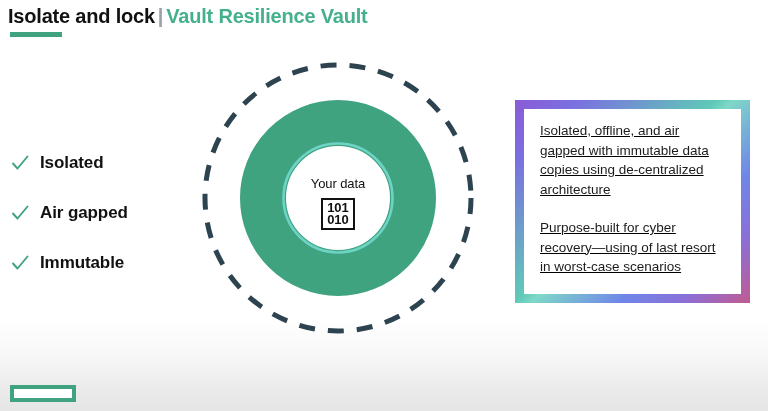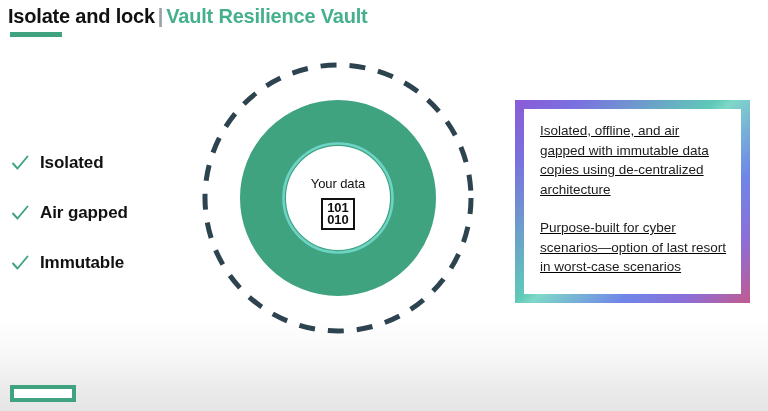--- a/index.html
+++ b/index.html
@@ -233,20 +233,20 @@
 
     <div id="binary-box">
       <span class="binary-row">101</span>
       <span class="binary-row">010</span>
     </div>
   </div>
 
   <div id="panel">
     <div id="panel-inner">
       <p class="panel-para">Isolated, offline, and air gapped with immutable data copies using de-centralized architecture</p>
-      <p class="panel-para">Purpose-built for cyber scenarios—option of last resort in worst-case scenarios</p>
+      <p class="panel-para">Purpose-built for cyber recovery—using of last resort in worst-case scenarios</p>
     </div>
   </div>
 
   <div id="footer-band"></div>
   <div id="hpe-logo"></div>
 
 </div>
 
 </body></html>

